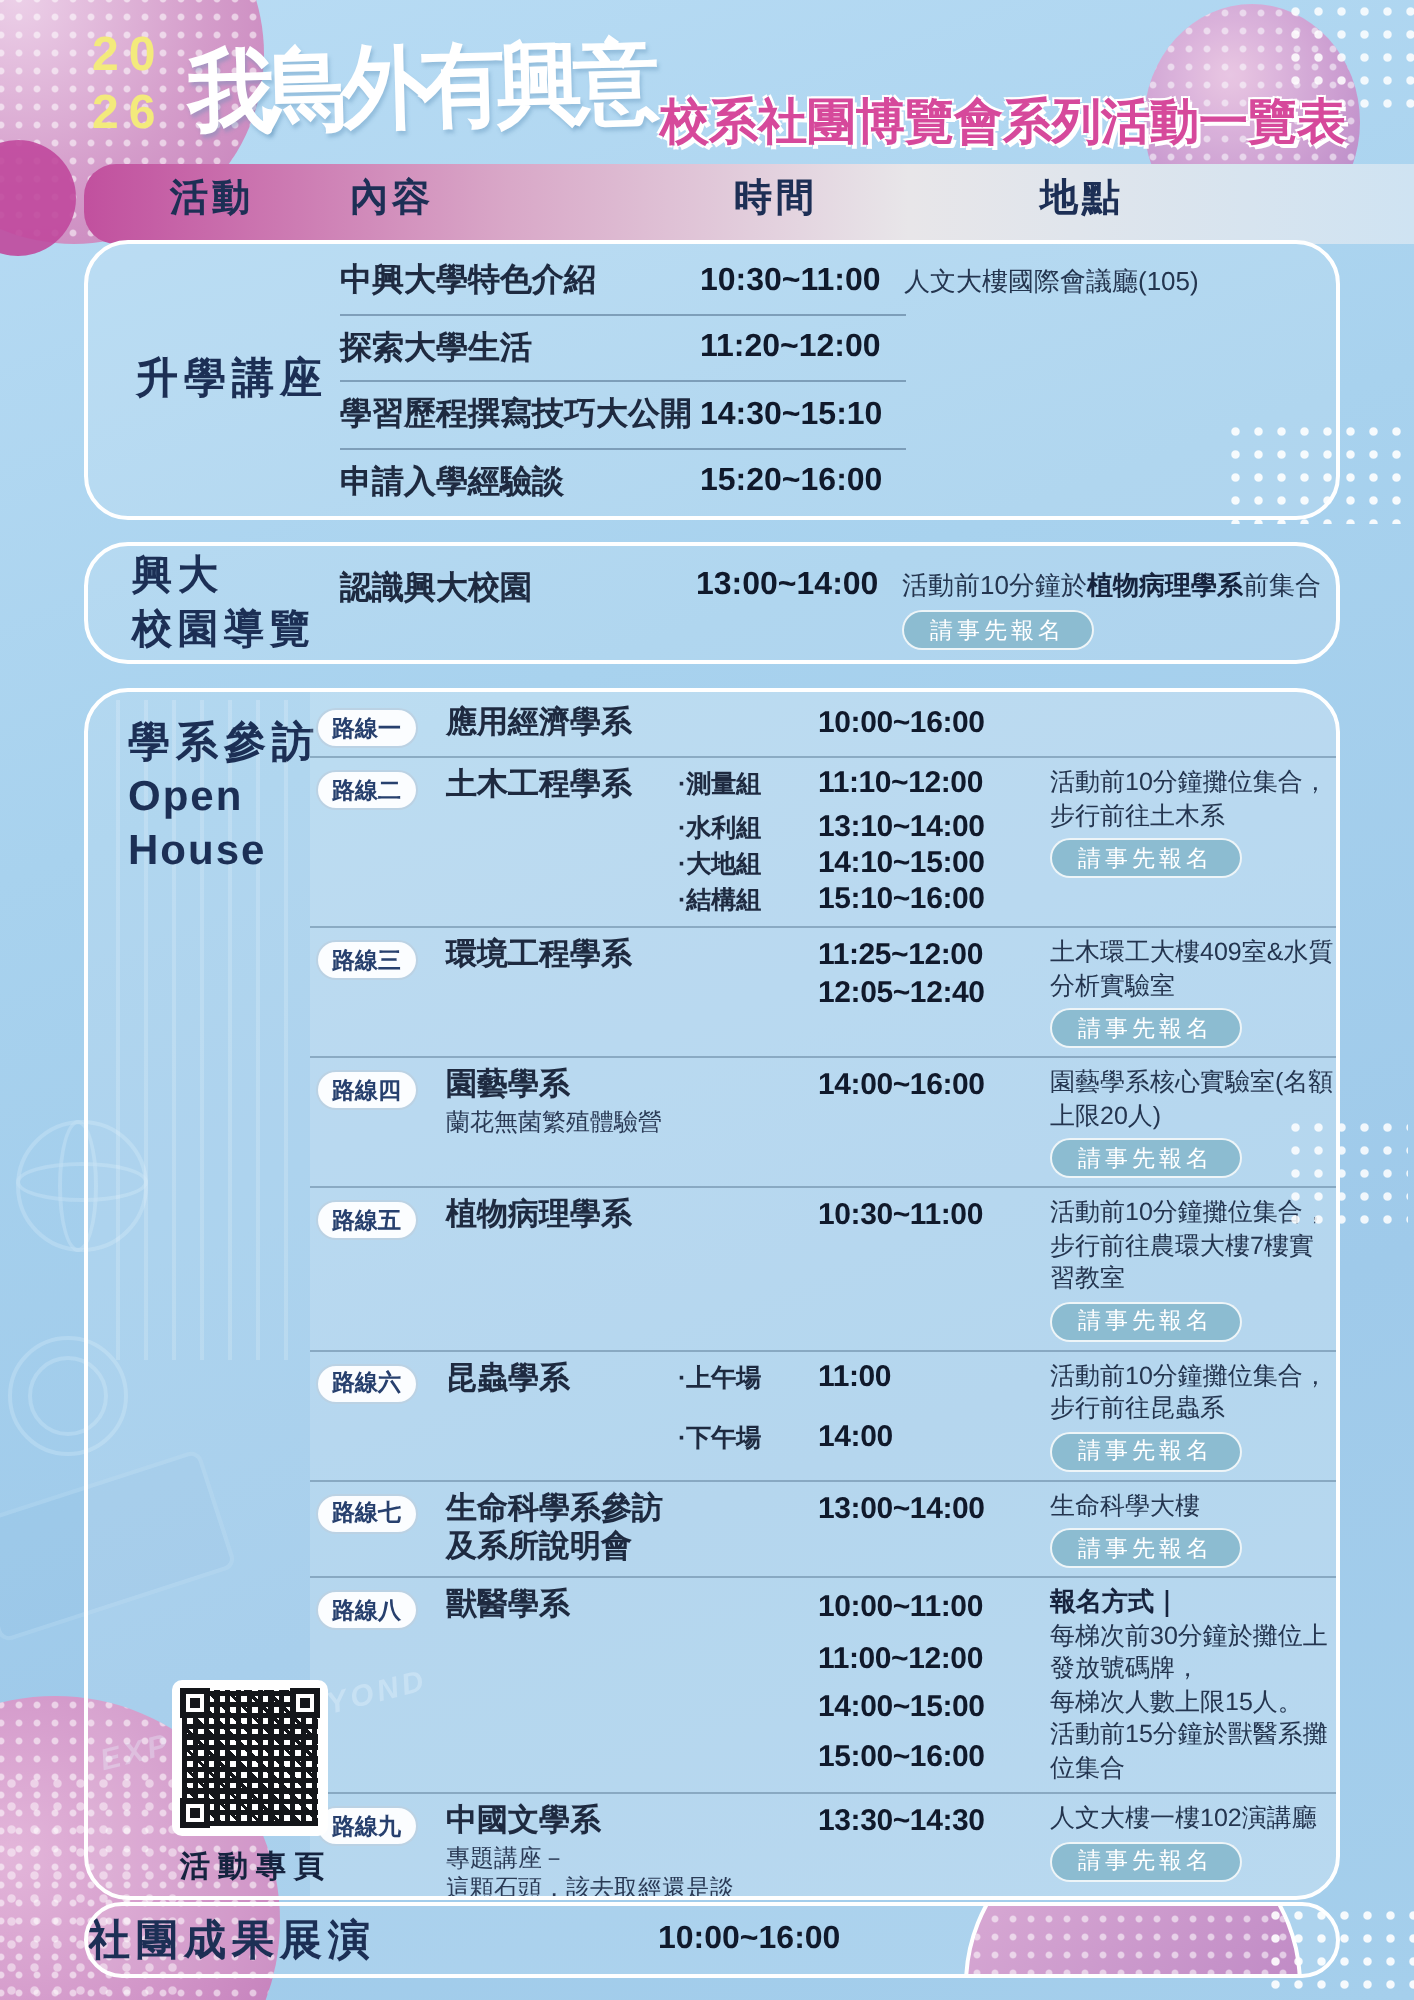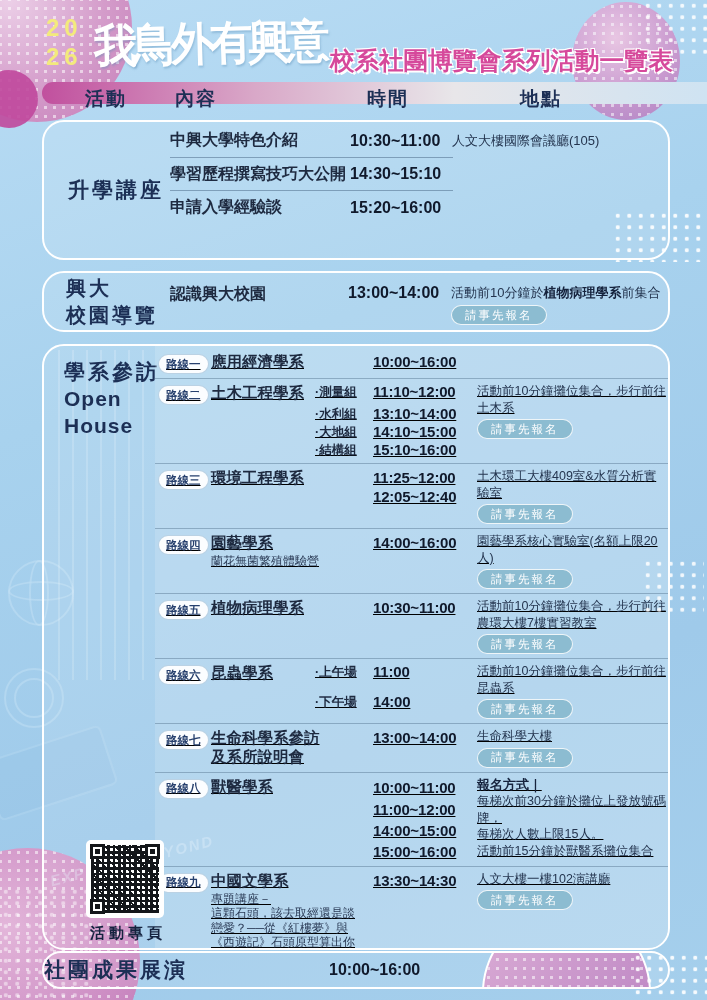--- a/index.html
+++ b/index.html
@@ -42,21 +42,21 @@
     background:repeating-linear-gradient(90deg,rgba(255,255,255,.7) 0 2px,transparent 2px 14px);}
   
   .year{position:absolute;left:46px;top:14px;z-index:3;color:#f3ea7c;
     font-size:24px;font-weight:900;letter-spacing:5px;line-height:1.2;}
   .title-cal{position:absolute;left:93px;top:16px;z-index:3;color:#ffffff;
     font-size:46px;font-weight:900;letter-spacing:-5px;transform:rotate(-1.5deg) scaleX(.94);
     transform-origin:left top;white-space:nowrap;text-shadow:1px 2px 2px rgba(90,140,180,.35);}
   .subtitle{position:absolute;left:330px;top:44px;z-index:3;color:#d6499b;
     font-size:24.5px;font-weight:800;white-space:nowrap;
     text-shadow:-1px -1px 0 #fff,1px -1px 0 #fff,-1px 1px 0 #fff,2px 2px 0 #fff;}
-  .colbar{position:absolute;left:42px;top:82px;width:665px;height:22px;z-index:2;
+  .colbar{position:absolute;left:42px;top:82px;width:665px;height:40px;z-index:2;
     border-radius:16px 0 0 16px;
     background:linear-gradient(90deg,#c1509e 0%,#d9a8c8 32%,#e8e6e9 62%,#cfe3f2 100%);}
   .colbar span{position:absolute;top:4px;font-size:19px;font-weight:700;color:#1d2f55;letter-spacing:2px;}
   .col-1{left:43px;} .col-2{left:133px;} .col-3{left:301px;margin-left:24px;} .col-4{left:478px;}
   
   .box{position:absolute;left:42px;width:628px;border:2px solid #ffffff;border-radius:22px;
     background:rgba(255,255,255,.10);display:flex;z-index:2;box-sizing:border-box;overflow:hidden;}
   .box-label{flex:none;color:#1c2f55;font-weight:700;}
   .blabel-lg{font-size:21px;letter-spacing:3px;white-space:nowrap;line-height:1.35;}
   .blabel-en{font-size:21px;font-weight:600;letter-spacing:1px;line-height:1.25;}
@@ -70,22 +70,22 @@
   .lec-t{font-size:16px;font-weight:700;color:#10192b;}
   .lec-l{font-size:13px;color:#24354f;padding-left:2px;}
   .box2{top:271px;height:61px;}
   .box2 .box-label{width:126px;padding-left:22px;display:flex;flex-direction:column;justify-content:center;box-sizing:border-box;}
   .box2-row{flex:1;display:grid;grid-template-columns:178px 103px 1fr;padding-top:11px;}
   .note{font-size:13px;color:#24354f;}
   .note b{font-weight:800;color:#16233d;}
   .box3{top:344px;height:606px;}
   .box3 .box-label{width:111px;padding:12px 0 0 20px;box-sizing:border-box;}
   .routes{flex:1;background:rgba(255,255,255,.15);border-radius:0 20px 20px 0;padding:2px 0;}
-  .route{display:grid;grid-template-columns:50px 98px 52px 92px 1fr;column-gap:6px;
-    padding:4px 0 4px 0;position:relative;align-items:start;text-decoration:underline;}
+  .route{display:grid;grid-template-columns:50px 98px 52px 92px 1fr;column-gap:18px;
+    padding:4px 0 4px 0;position:relative;align-items:start;}
   .route + .route{border-top:1px solid rgba(82,113,140,.45);}
   .rbadge{grid-column:1;justify-self:start;margin:2px 0 0 3px;background:#fbfdff;color:#27406e;
     font-size:11.5px;font-weight:700;border-radius:999px;padding:1.5px 7px;white-space:nowrap;
     border:1px solid rgba(180,205,225,.9);}
   .c-dept{grid-column:2/4;} .c-deptn{grid-column:2;} .c-bullet{grid-column:3;} 
   .c-time{grid-column:4;} .c-loc{grid-column:5;padding-left:6px;}
   .span4{grid-row:1/span 4;} .span2{grid-row:1/span 2;}
   .dept{font-size:15.5px;font-weight:700;color:#1e2a40;line-height:19px;}
   .sub{font-size:12px;line-height:14.5px;color:#2a3a55;margin-top:2px;}
   .bullet{font-size:12.5px;font-weight:600;color:#1e2a40;line-height:18px;}
@@ -153,20 +153,25 @@
     <div class="box-label">
         <span class="blabel-lg">升學講座</span>
       </div>
     <div class="lec-rows">
       <div class="lec-row">
         <span class="lec-c">中興大學特色介紹</span>
         <span class="lec-t">10:30~11:00</span>
         <span class="lec-l">人文大樓國際會議廳(105)</span>
       </div>
       <div class="lec-row">
+        <span class="lec-c">探索大學生活</span>
+        <span class="lec-t">11:20~12:00</span>
+        <span class="lec-l"></span>
+      </div>
+      <div class="lec-row">
         <span class="lec-c">學習歷程撰寫技巧大公開</span>
         <span class="lec-t">14:30~15:10</span>
         <span class="lec-l"></span>
       </div>
       <div class="lec-row">
         <span class="lec-c">申請入學經驗談</span>
         <span class="lec-t">15:20~16:00</span>
         <span class="lec-l"></span>
       </div>
     </div>

